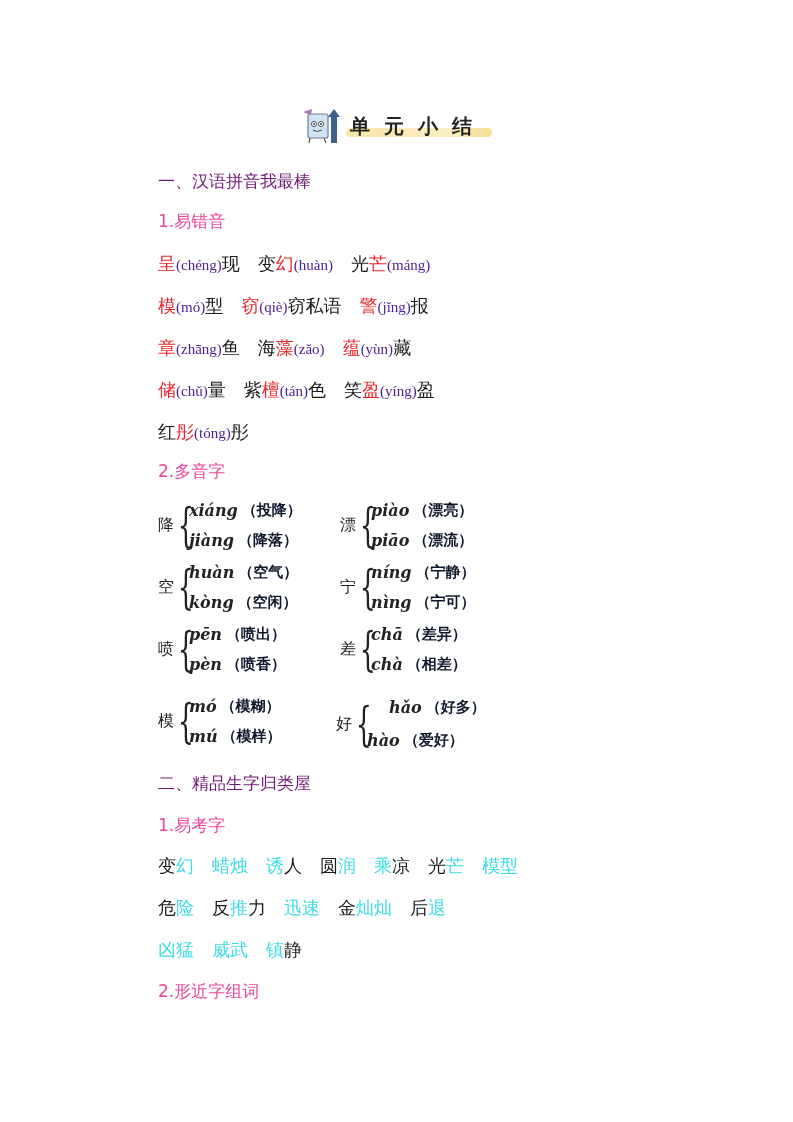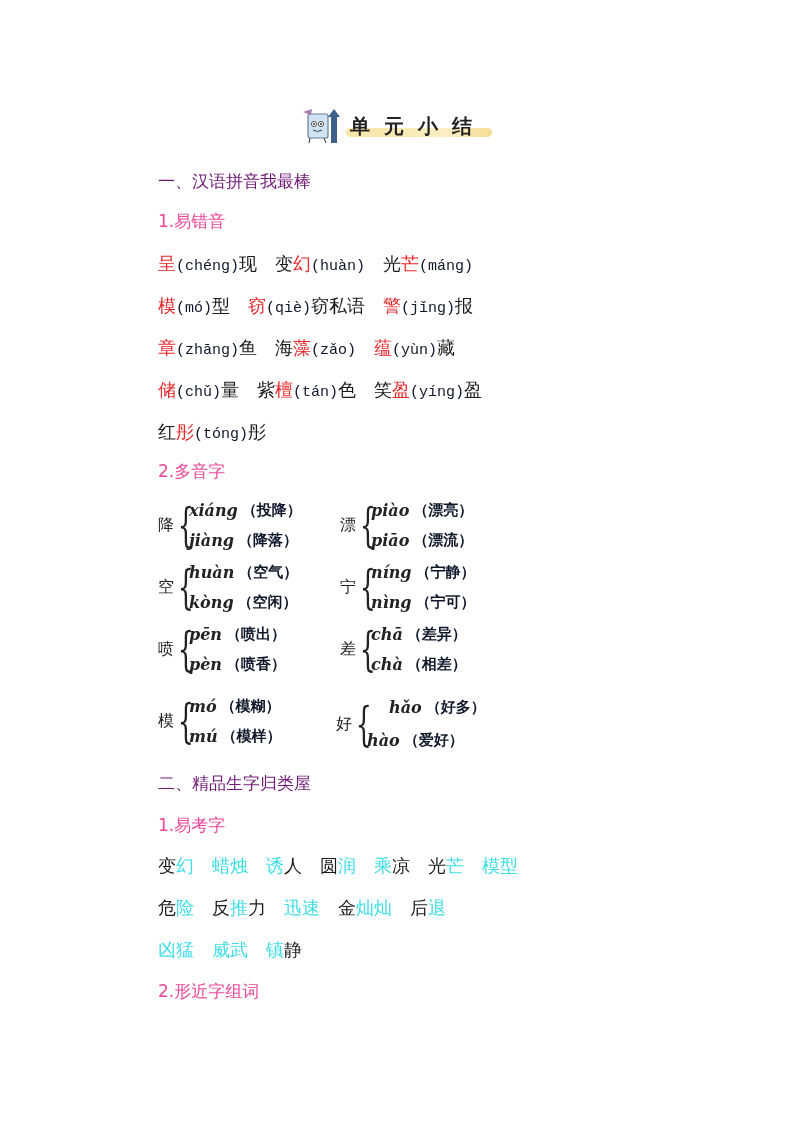--- a/index.html
+++ b/index.html
@@ -17,21 +17,21 @@
                 letter-spacing: 14px; color: #222; font-weight: bold; padding-left: 4px; }
 
   .abs { position: absolute; }
   .section-title { color: #701a75; font-size: 17px; font-family: "DejaVu Sans", sans-serif; }
   .sub-title { color: #ec4899; font-size: 17px; font-family: "DejaVu Sans", sans-serif; }
 
   .line { position: absolute; left: 158px; font-family: "DejaVu Sans", sans-serif; font-size: 18px; white-space: nowrap; }
   .line .item { margin-right: 18px; }
   .red { color: #e8262a; }
   .blk { color: #1a1a1a; }
-  .py { font-family: Liberation Mono, monospace; font-size: 15px; color: #0f172a; }
+  .py { font-family: Liberation Serif, serif; font-size: 15px; color: #4c1d95; }
   .cyan { color: #3fdde6; }
 
   
   .poly { position: absolute; display: flex; align-items: center; font-family: "DejaVu Sans", sans-serif; }
   .poly .ch { font-size: 16px; color: #222; margin-right: 1px; }
   .poly .brace { font-size: 46px; line-height: 1; color: #222; transform: scaleX(0.55); width: 12px; margin-right: 2px; font-family: "DejaVu Serif", serif; }
   .poly .rows { display: flex; flex-direction: column; font-weight: bold; }
   .poly .row { height: 30px; display: flex; align-items: center; white-space: nowrap; }
   .poly .reading { font-family: "DejaVu Serif", serif; font-style: italic; font-size: 16px; color: #222; }
   .poly .word { font-size: 15px; color: #0f172a; margin-left: 4px; }

